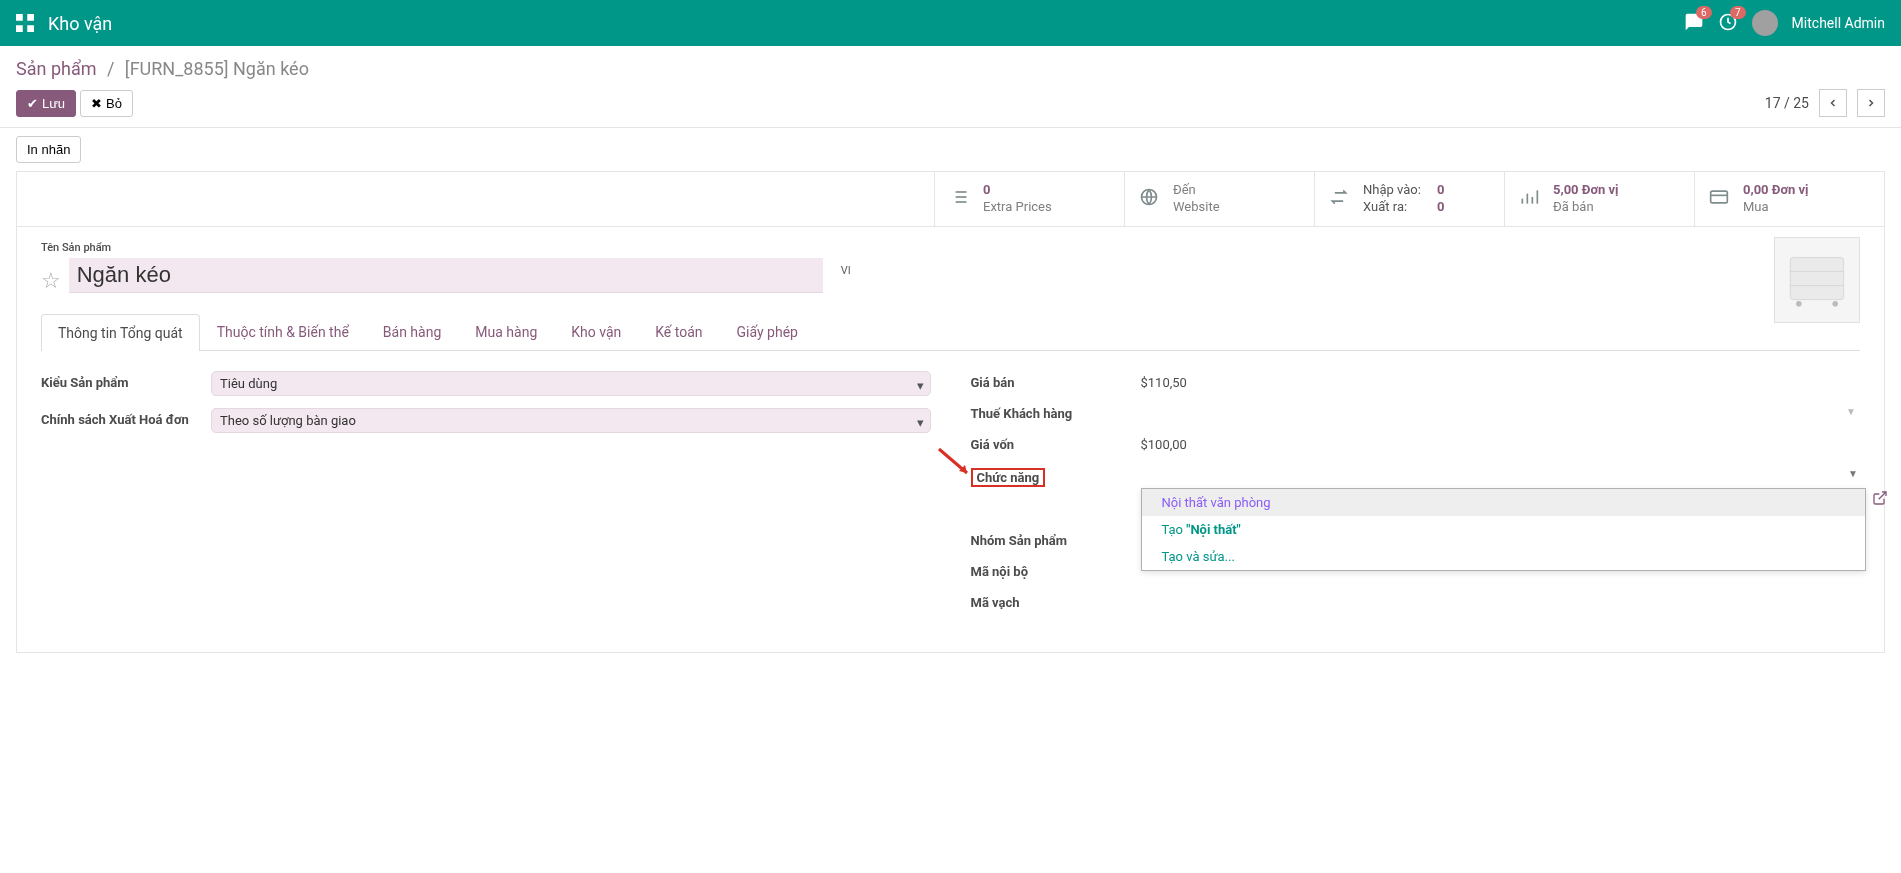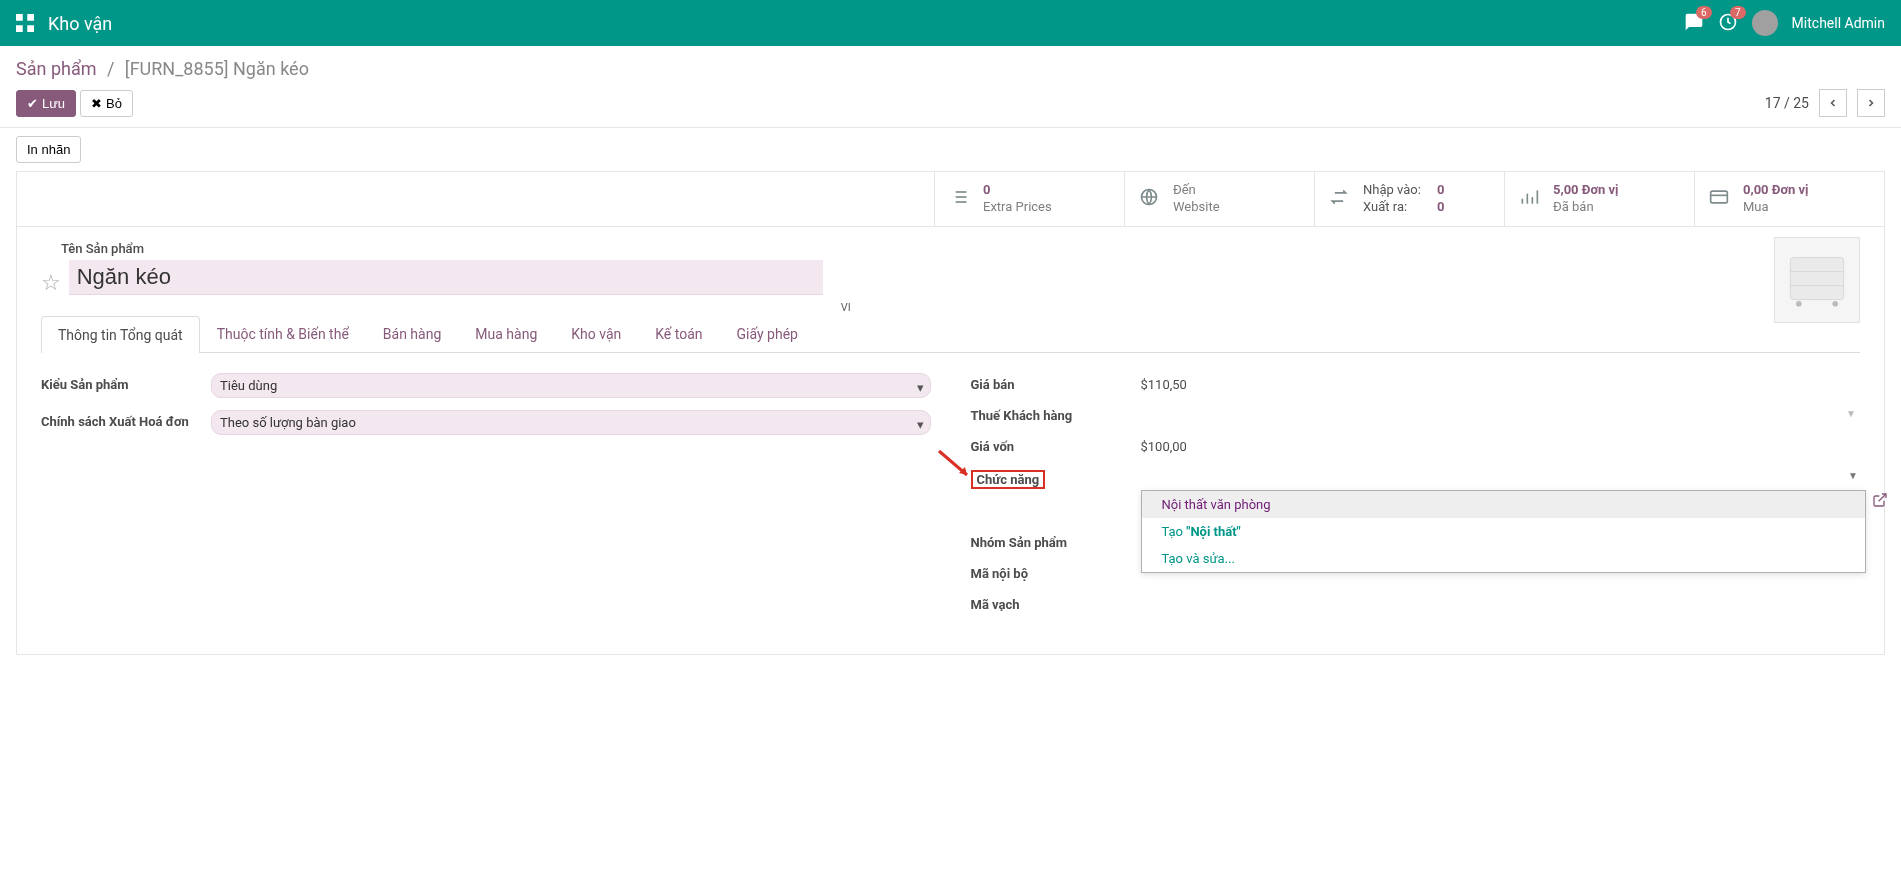--- a/index.html
+++ b/index.html
@@ -47,54 +47,54 @@
 .stat-icon { width: 20px; color: #7f8c8d; }
 .stat-text { display: flex; flex-direction: column; font-size: 13px; line-height: 1.3; }
 .stat-accent { color: #875A7B; font-weight: 700; }
 .stat-sub { color: #7f7f7f; }
 .stat-double .stat-line { display: flex; gap: 6px; }
 .stat-double .stat-label { color: #555; min-width: 68px; }
 .stat-double .stat-val { color: #875A7B; font-weight: 700; }
 
 
 .form-main { padding: 14px 24px 30px; position: relative; }
-.label { font-size: 13px; color: #4c4c4c; font-weight: 500; margin-left: 20px; }
+.label { font-size: 11px; color: #4c4c4c; font-weight: 500; }
 .title-row { display: flex; align-items: flex-start; gap: 8px; margin-top: 4px; }
 .star { font-size: 22px; color: #aaa; cursor: pointer; margin-top: 10px; }
 .name-input-wrap { position: relative; }
 .name-input { width: 754px; font-size: 22px; padding: 4px 8px; border: none; border-bottom: 1px solid #e5d6e0; background: #f3e8ef; color: #333; }
-.lang-badge { position: absolute; right: -28px; top: 6px; font-size: 11px; color: #606060; margin-top: 35px; }
+.lang-badge { position: absolute; right: -28px; top: 6px; font-size: 11px; color: #606060; }
 .img-box { position: absolute; right: 24px; top: 10px; width: 86px; height: 86px; border: 1px solid #e0e0e0; background: #f5f5f5; display:flex; align-items:center; justify-content:center; }
 
 .checks { display: flex; gap: 24px; margin-top: 16px; }
 .checks label { display: flex; align-items: center; gap: 6px; font-weight: 700; color: #4c4c4c; }
 
 
 .tabs { display: flex; border-bottom: 1px solid #ddd; margin-top: 20px; }
 .tab { padding: 10px 16px; font-size: 14px; color: #875A7B; cursor: pointer; border: 1px solid transparent; border-bottom: none; }
 .tab.active { color: #4c4c4c; border-color: #ddd; background: #fff; border-radius: 4px 4px 0 0; position: relative; top: 1px; }
 
 
 .cols { display: flex; gap: 40px; margin-top: 20px; }
 .col { flex: 1; }
 .field-row { display: flex; margin-bottom: 12px; }
 .field-label { width: 170px; font-weight: 700; color: #4c4c4c; padding-top: 4px; }
 .field-value { flex: 1; position: relative; }
-.select-like { width: 100%; background: #f3e8ef; border: 1px solid #e5d6e0; padding: 4px 24px 4px 8px; font-size: 13px; color: #333; border-radius: 10px; position: relative; }
+.select-like { width: 100%; background: #f3e8ef; border: 1px solid #e5d6e0; padding: 4px 24px 4px 8px; font-size: 13px; color: #333; border-radius: 5px; position: relative; }
 .select-like .caret { position: absolute; right: 6px; top: 6px; color: #555; }
 .help-text { color: #999; font-style: italic; margin-top: 12px; line-height: 1.5; font-size: 13px; }
 
 .readonly-val { padding-top: 4px; color: #4c4c4c; }
 
 .autocomplete-input { width: 100%; border: none; border-bottom: 1px solid #4c4c4c; padding: 2px 20px 3px 2px; font-size: 13px; color: #333; outline: none; }
 .autocomplete-caret { position: absolute; right: 2px; top: 4px; color: #777; font-size: 10px; }
 .autocomplete-wrap.open .autocomplete-input { border-bottom: 2px solid #009688; margin-top: 31px; }
 
 .dropdown-panel { position: absolute; top: 24px; left: 0; right: -6px; background: #fff; border: 1px solid #b0b0b0; box-shadow: 0 2px 6px rgba(0,0,0,0.12); z-index: 50; }
-.dropdown-item { padding: 6px 20px; font-size: 13px; cursor: pointer; color: #701a75; }
+.dropdown-item { padding: 6px 20px; font-size: 13px; cursor: pointer; color: #8b5cf6; }
 .dropdown-item.hl { background: #eeeeee; }
 .dropdown-item.link { color: #009688; }
 .dropdown-item.link .bold { font-weight: 700; }
 .ext-icon { position: absolute; right: -28px; top: 26px; color: #875A7B; cursor: pointer; }
 .subtle-caret { position: absolute; right: 4px; top: 4px; color: #bbb; font-size: 10px; }
 
 
 .arrow-anno { position: absolute; pointer-events: none; }
 
 

